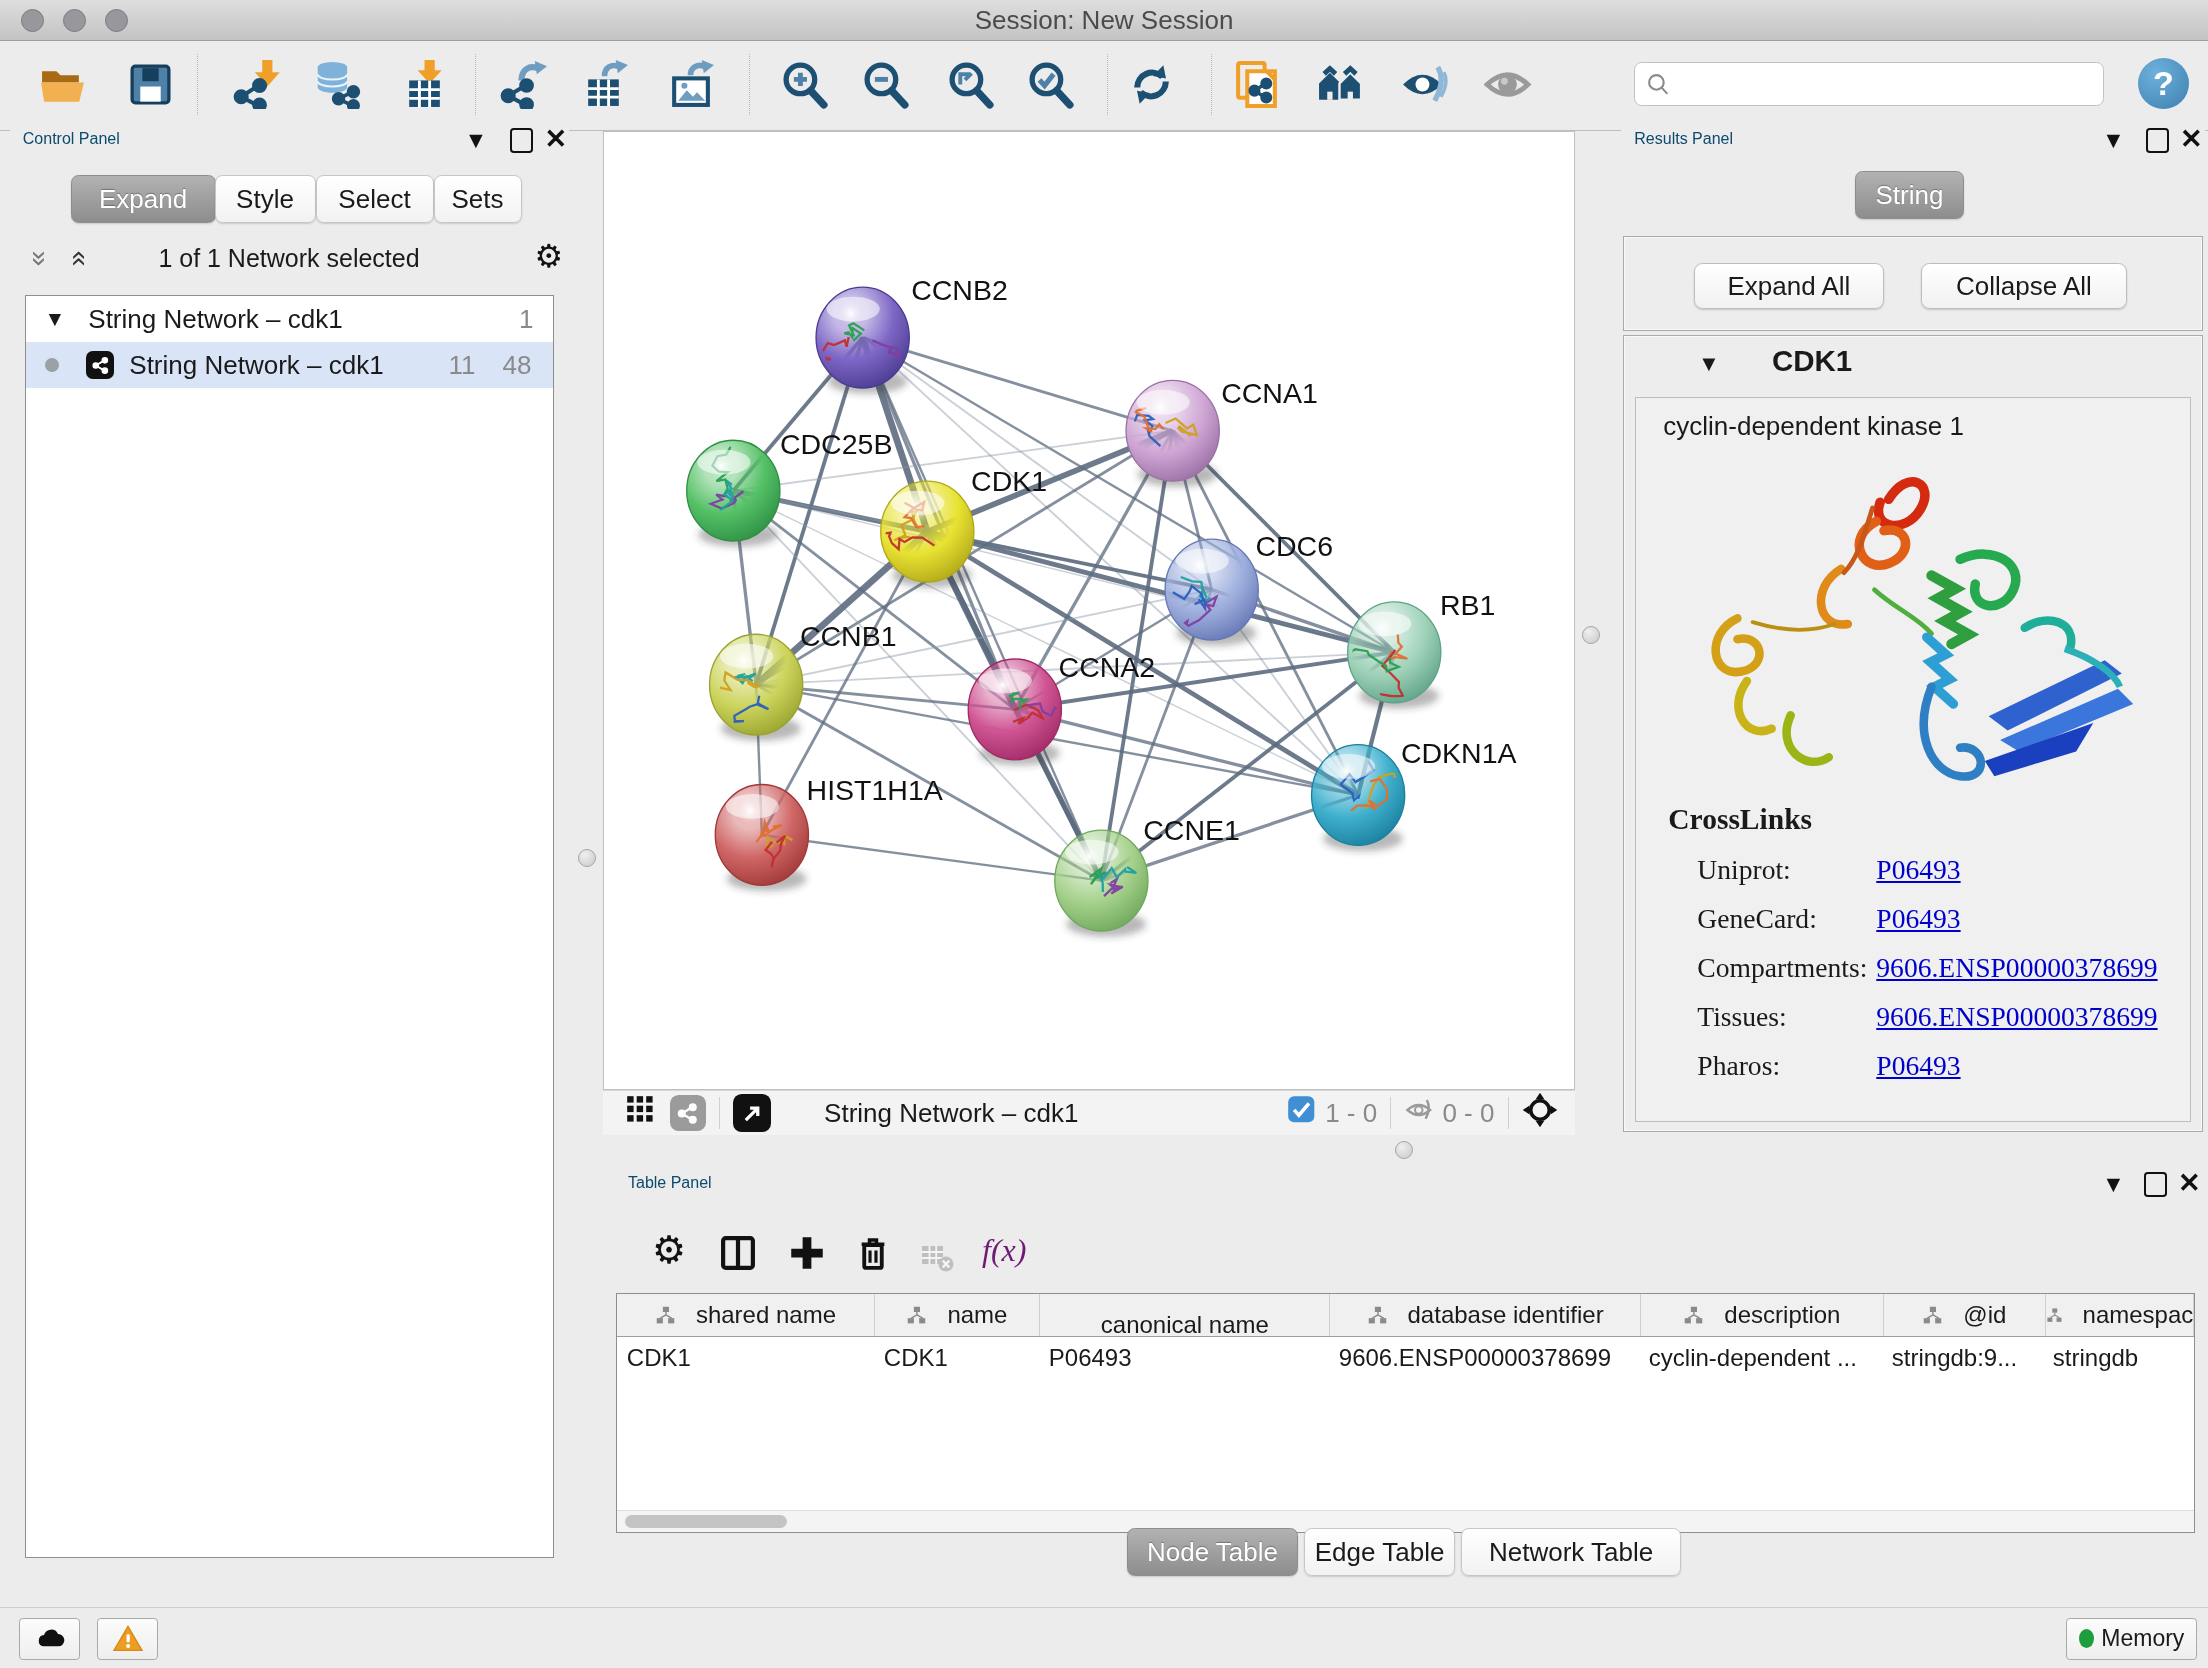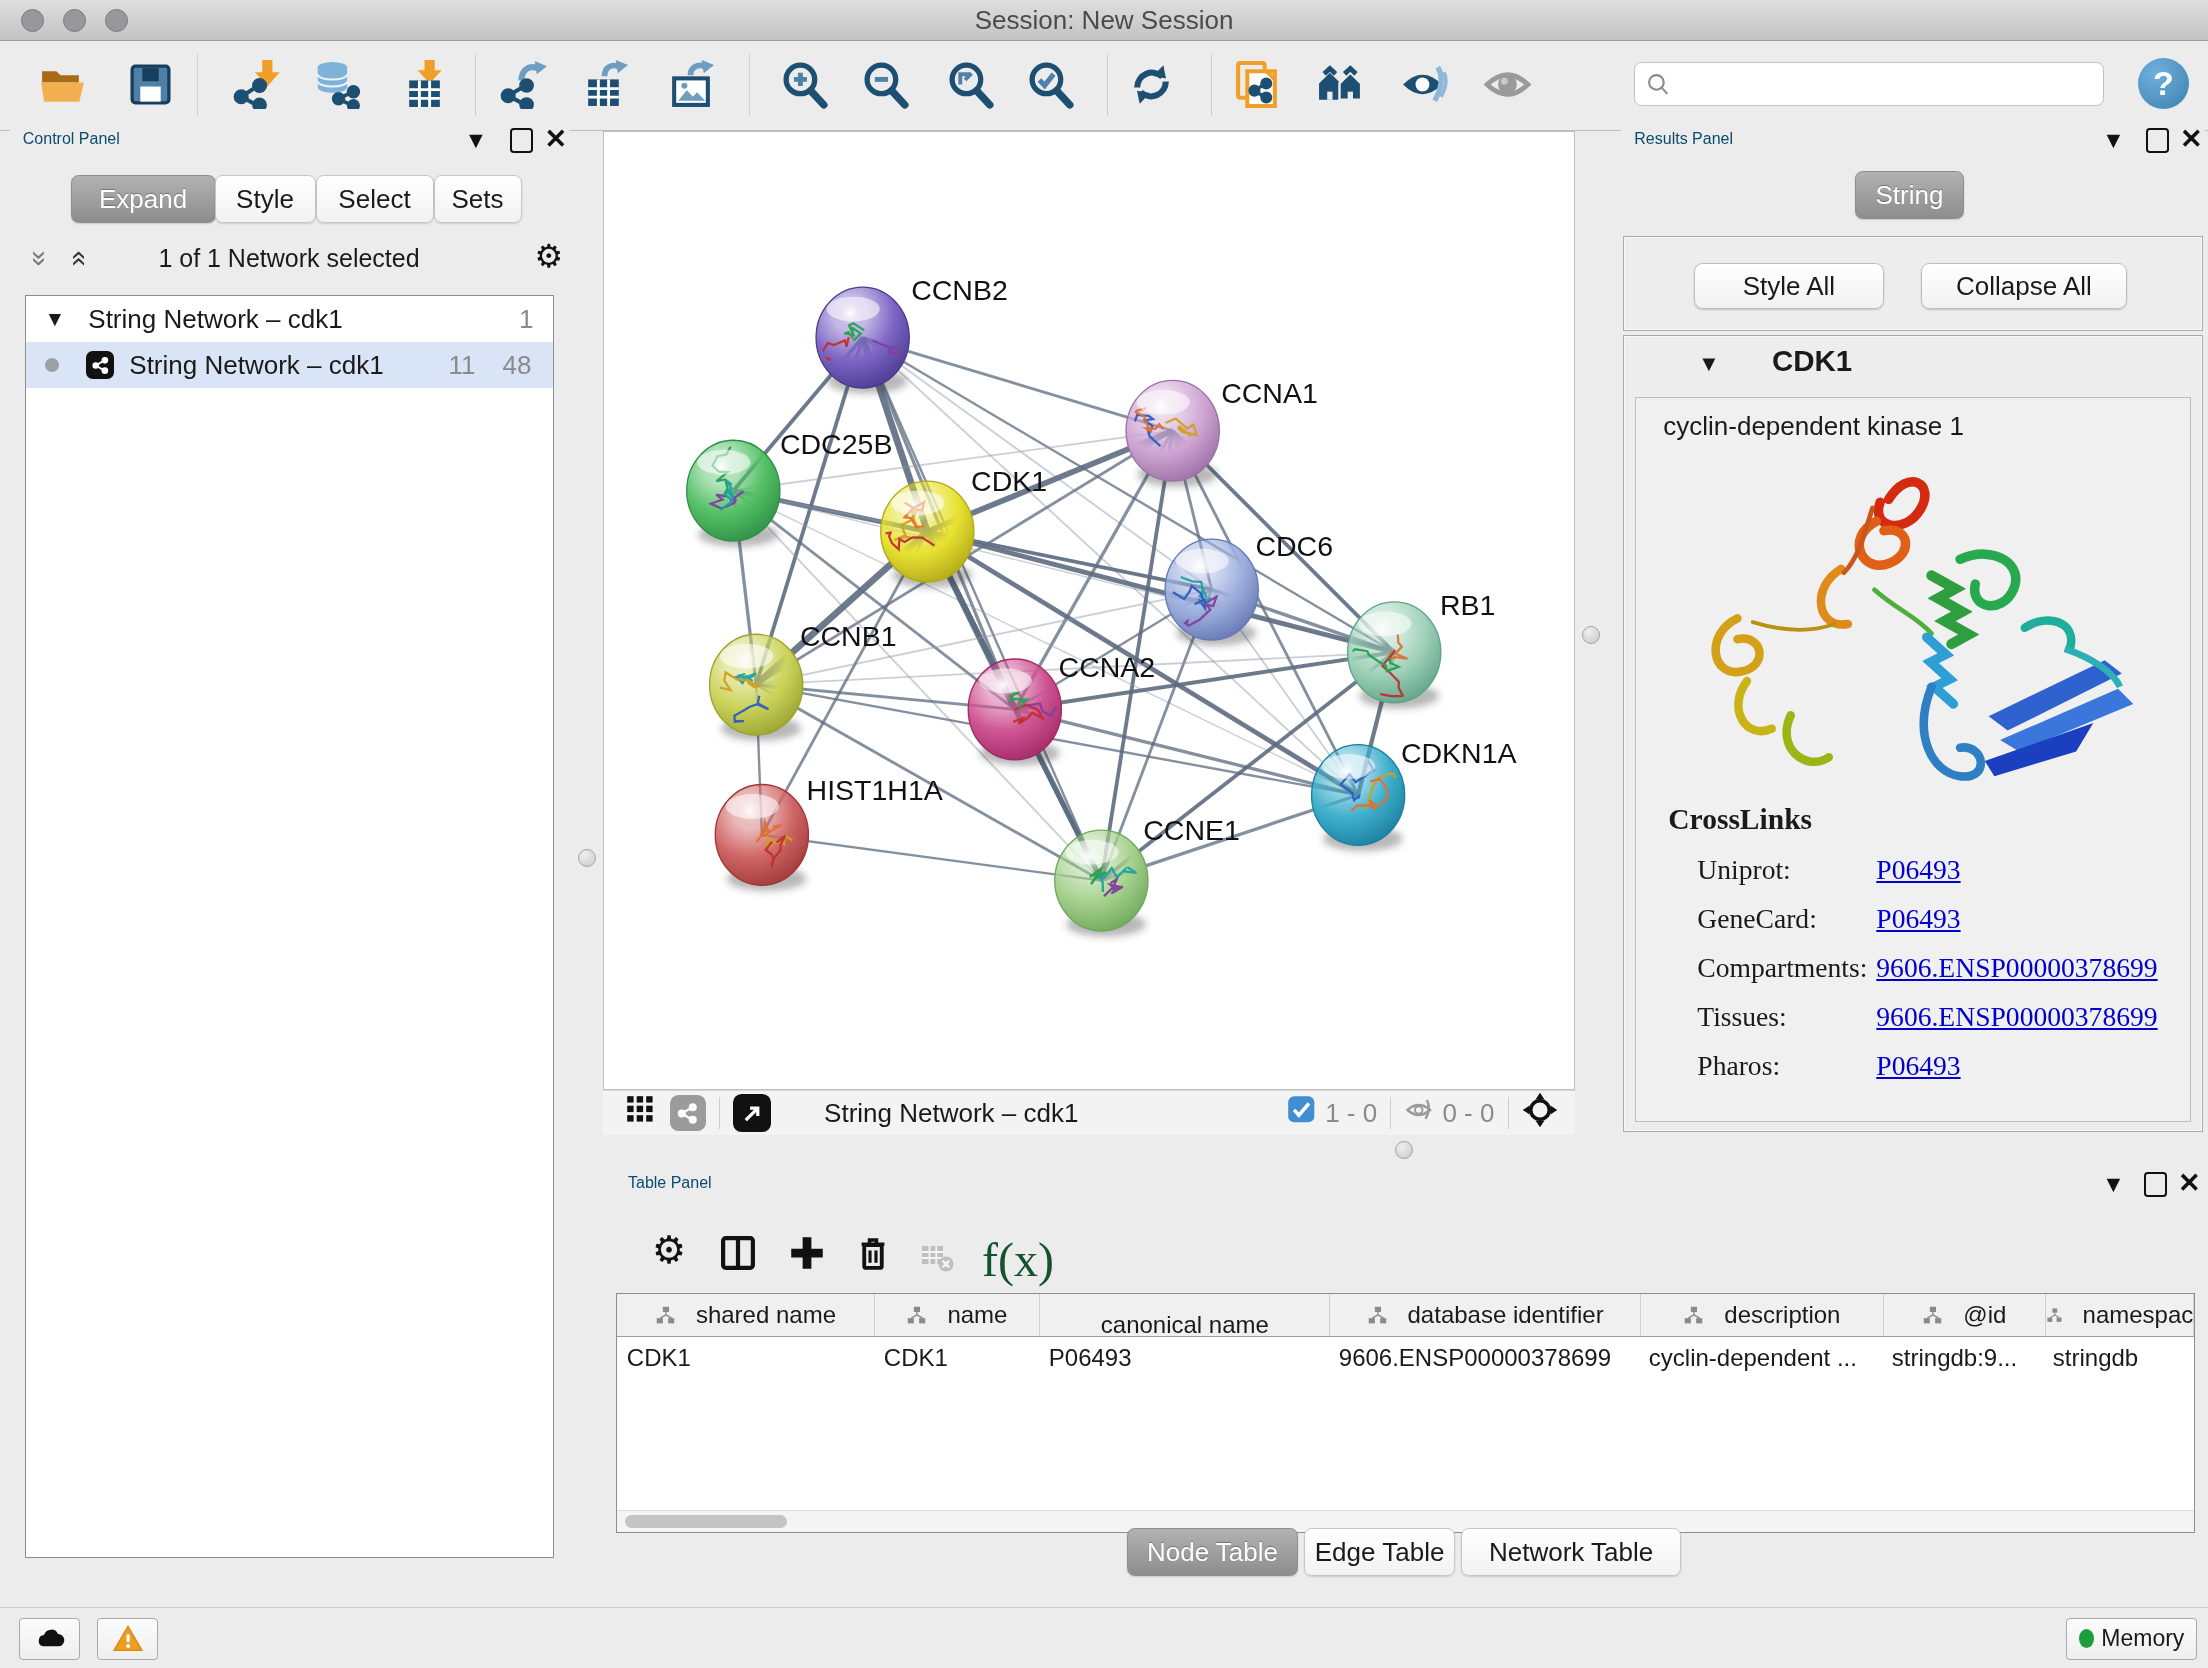--- a/index.html
+++ b/index.html
@@ -562,21 +562,21 @@
 
 <div class="abs rpanel">
   <span class="abs ptitle" style="left:13.3px;top:7.6px">Results Panel</span>
   <span class="abs pbtn" style="left:481px;top:5.7px">▼</span>
   <span class="abs floatsq" style="left:525px;top:5.7px"></span>
   <span class="abs pbtn" style="left:559px;top:4.8px;font-weight:bold;font-size:27px">✕</span>
 
   <span class="abs tab sel" style="left:234px;top:49px;width:107px">String</span>
 
   <div class="abs rbox" style="left:1.9px;top:114px;width:578px;height:93px">
-    <span class="abs btn" style="left:70px;top:26px;width:188px;padding:6.7px 0">Style All</span>
+    <span class="abs btn" style="left:70px;top:26px;width:188px;padding:6.7px 0">Expand All</span>
     <span class="abs btn" style="left:297px;top:26px;width:204px;padding:6.7px 0">Collapse All</span>
   </div>
 
   <div class="abs rbox" style="left:1.9px;top:213px;width:578px;height:795px">
     <span class="abs" style="left:74px;top:15px;font-size:22px">▼</span>
     <span class="abs" style="left:148px;top:7.6px;font-size:29.5px;font-weight:bold">CDK1</span>
     <div class="abs" style="left:11.4px;top:61px;width:554px;height:723px;border:1px solid #bdbdbd;background:#f0f0f0">
       <span class="abs" style="left:27px;top:13.3px;font-size:26px">cyclin-dependent kinase 1</span>
       <svg class="abs" style="left:9.5px;top:49px" width="533" height="373" viewBox="0 0 560 392">
         <g fill="none" stroke-linecap="round">
@@ -649,21 +649,21 @@
         <rect x="7" y="7.5" width="10" height="13" rx="1" fill="none" stroke="#111" stroke-width="2.2"></rect>
         <path d="M10.3 10.5 v7 M13.7 10.5 v7" stroke="#111" stroke-width="1.8"></path>
       </svg></span>
   <span class="abs" style="left:316px;top:76px">
     <svg width="36" height="36" viewBox="0 0 24 24" opacity="0.45">
         <rect x="2" y="4" width="14" height="12" fill="#8a8a8a"></rect>
         <path d="M2 8h14M2 12h14M7 4v12M11.5 4v12" stroke="#fff" stroke-width="1.2"></path>
         <circle cx="18" cy="16" r="5" fill="#8a8a8a"></circle>
         <path d="M15.8 13.8 l4.4 4.4 M20.2 13.8 l-4.4 4.4" stroke="#fff" stroke-width="1.6"></path>
       </svg></span>
-  <span class="abs serif" style="left:379px;top:68px;font-size:48px;color:#14532d">f(x)</span>
+  <span class="abs serif" style="left:379px;top:68px;font-size:32px;font-style:italic;color:#701a75">f(x)</span>
 
   <div class="abs tcard">
     <div class="thead" id="tablehead">
         <div class="th" style="width: 257px;">
           <svg width="21" height="21" viewBox="0 0 24 24">
             <g fill="#8a8a8a">
               <rect x="9" y="2" width="7" height="6"></rect>
               <rect x="2" y="15" width="7" height="6"></rect>
               <rect x="15" y="15" width="7" height="6"></rect>
               <path d="M12.5 8 v4 M6 15 l6-3.5 M19 15 l-6-3.5" stroke="#8a8a8a" stroke-width="1.6" fill="none"></path>

